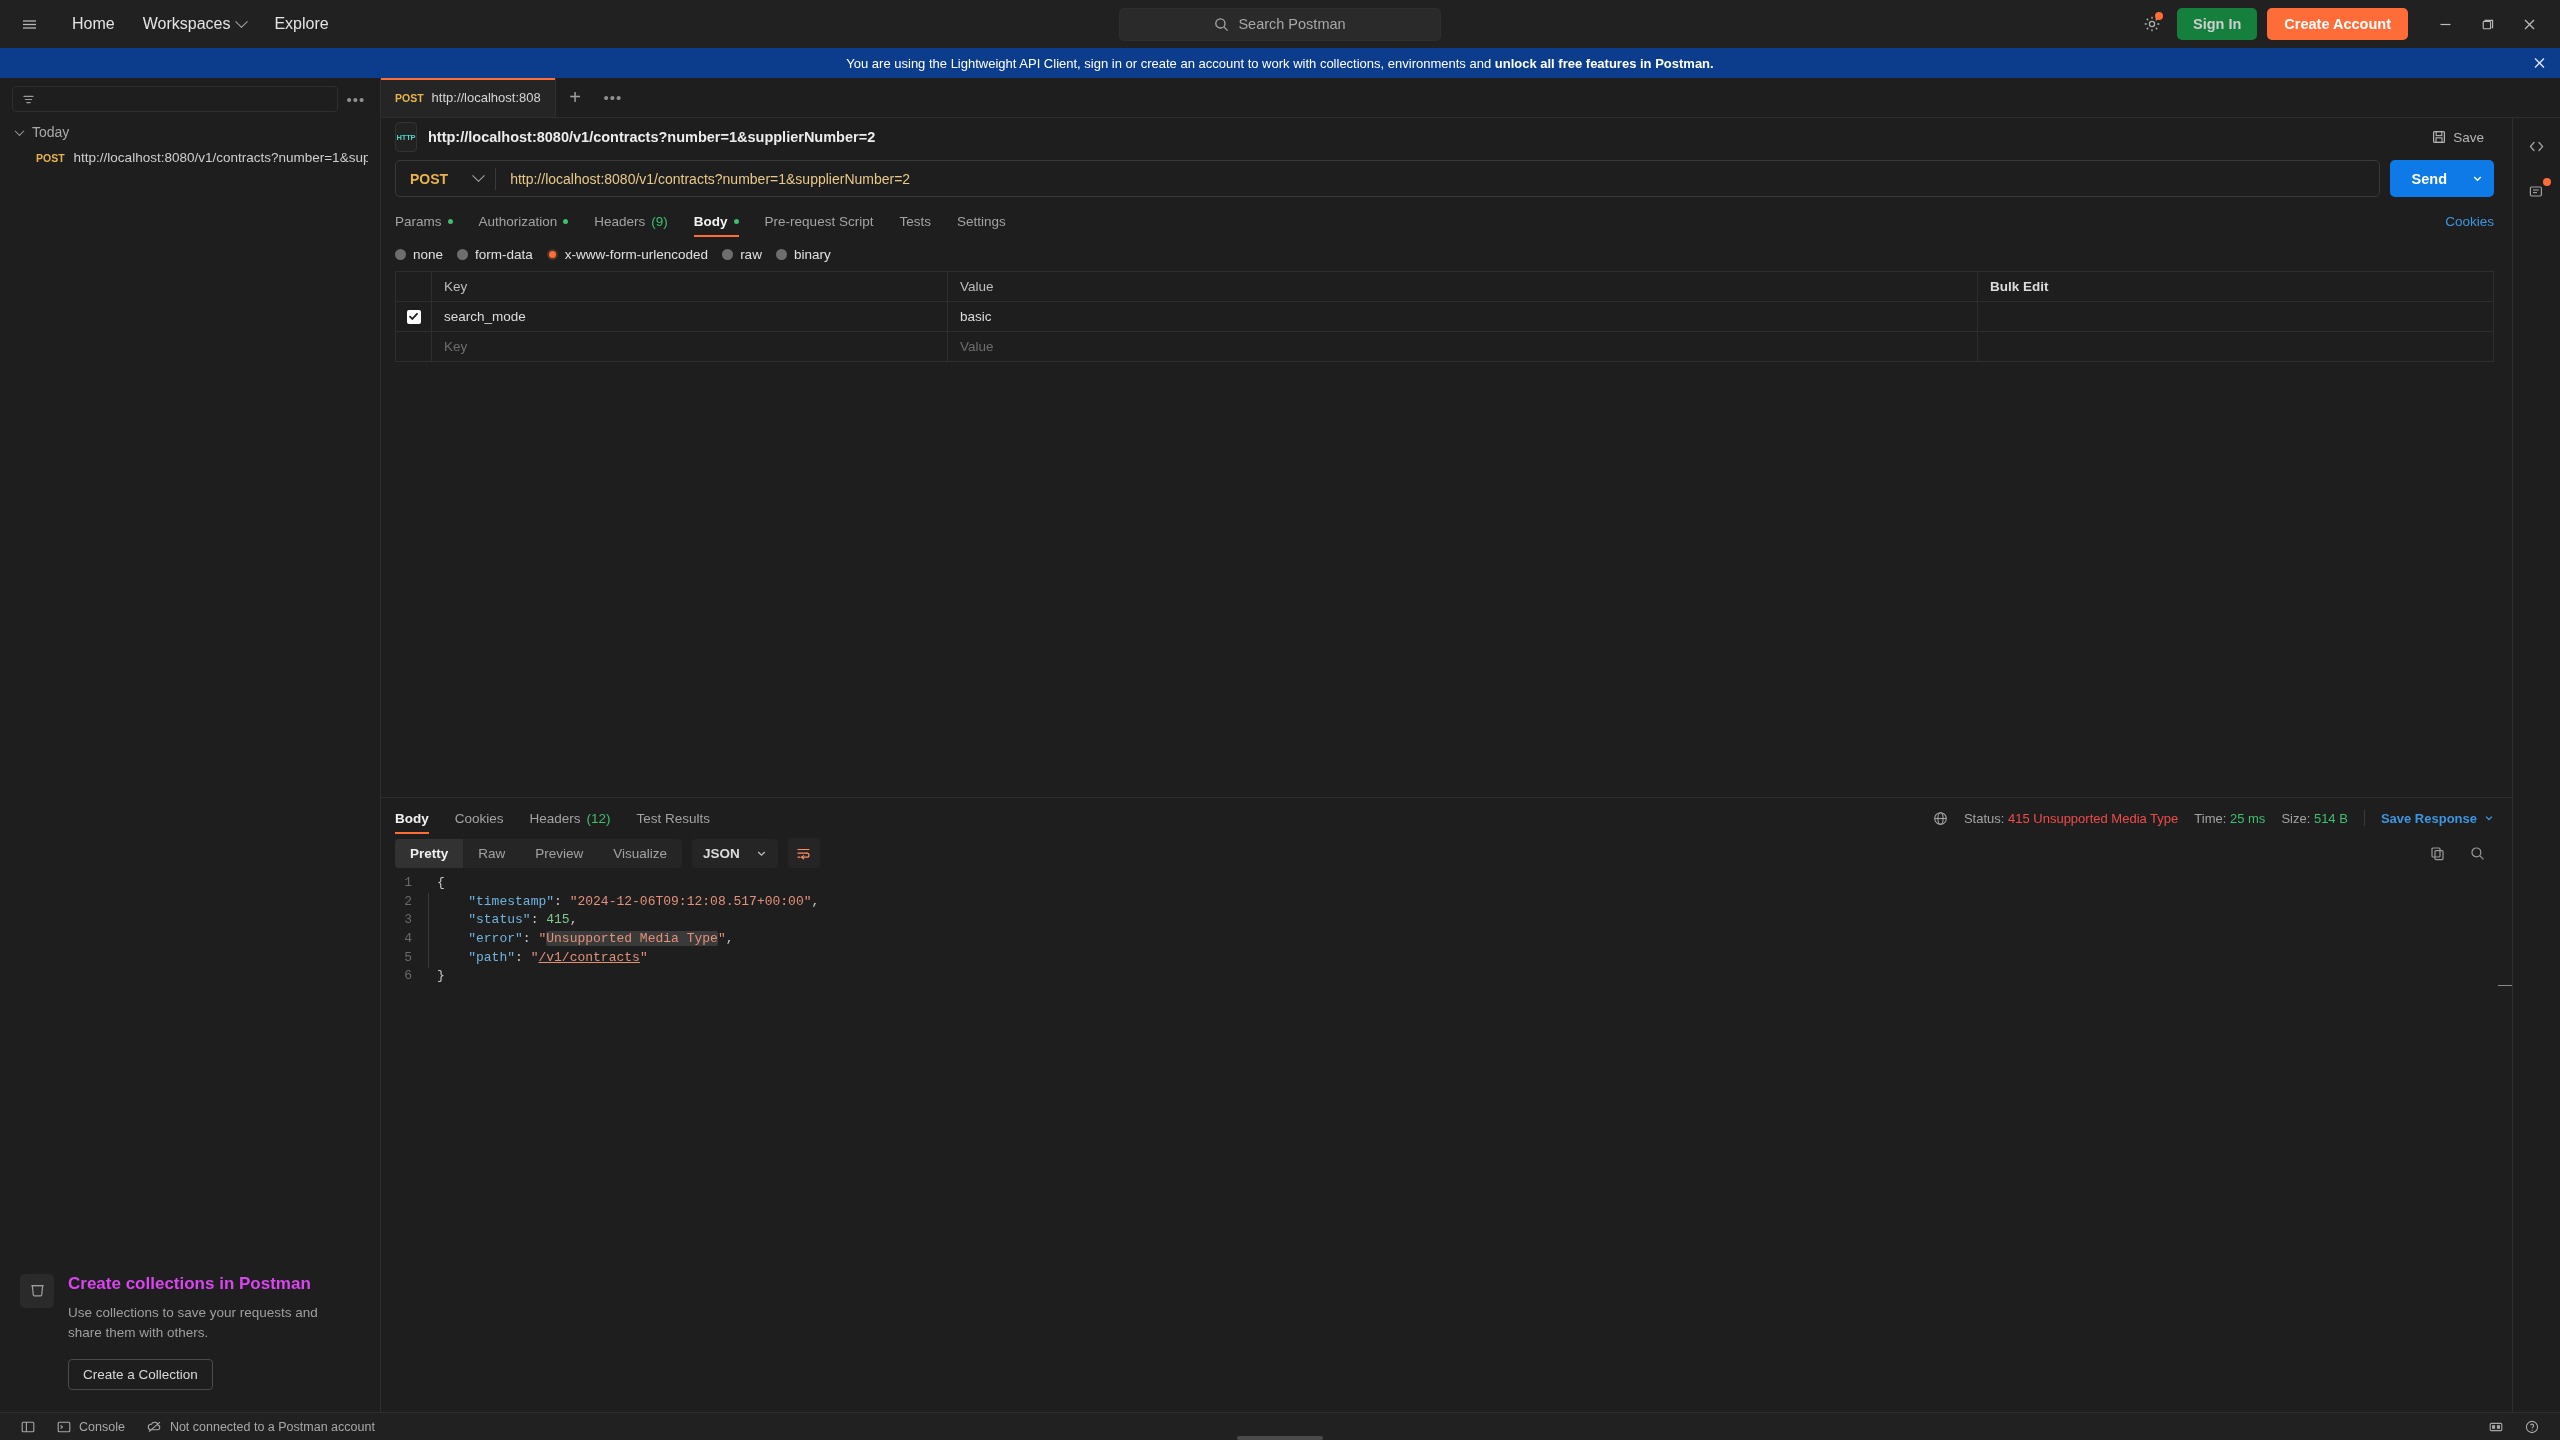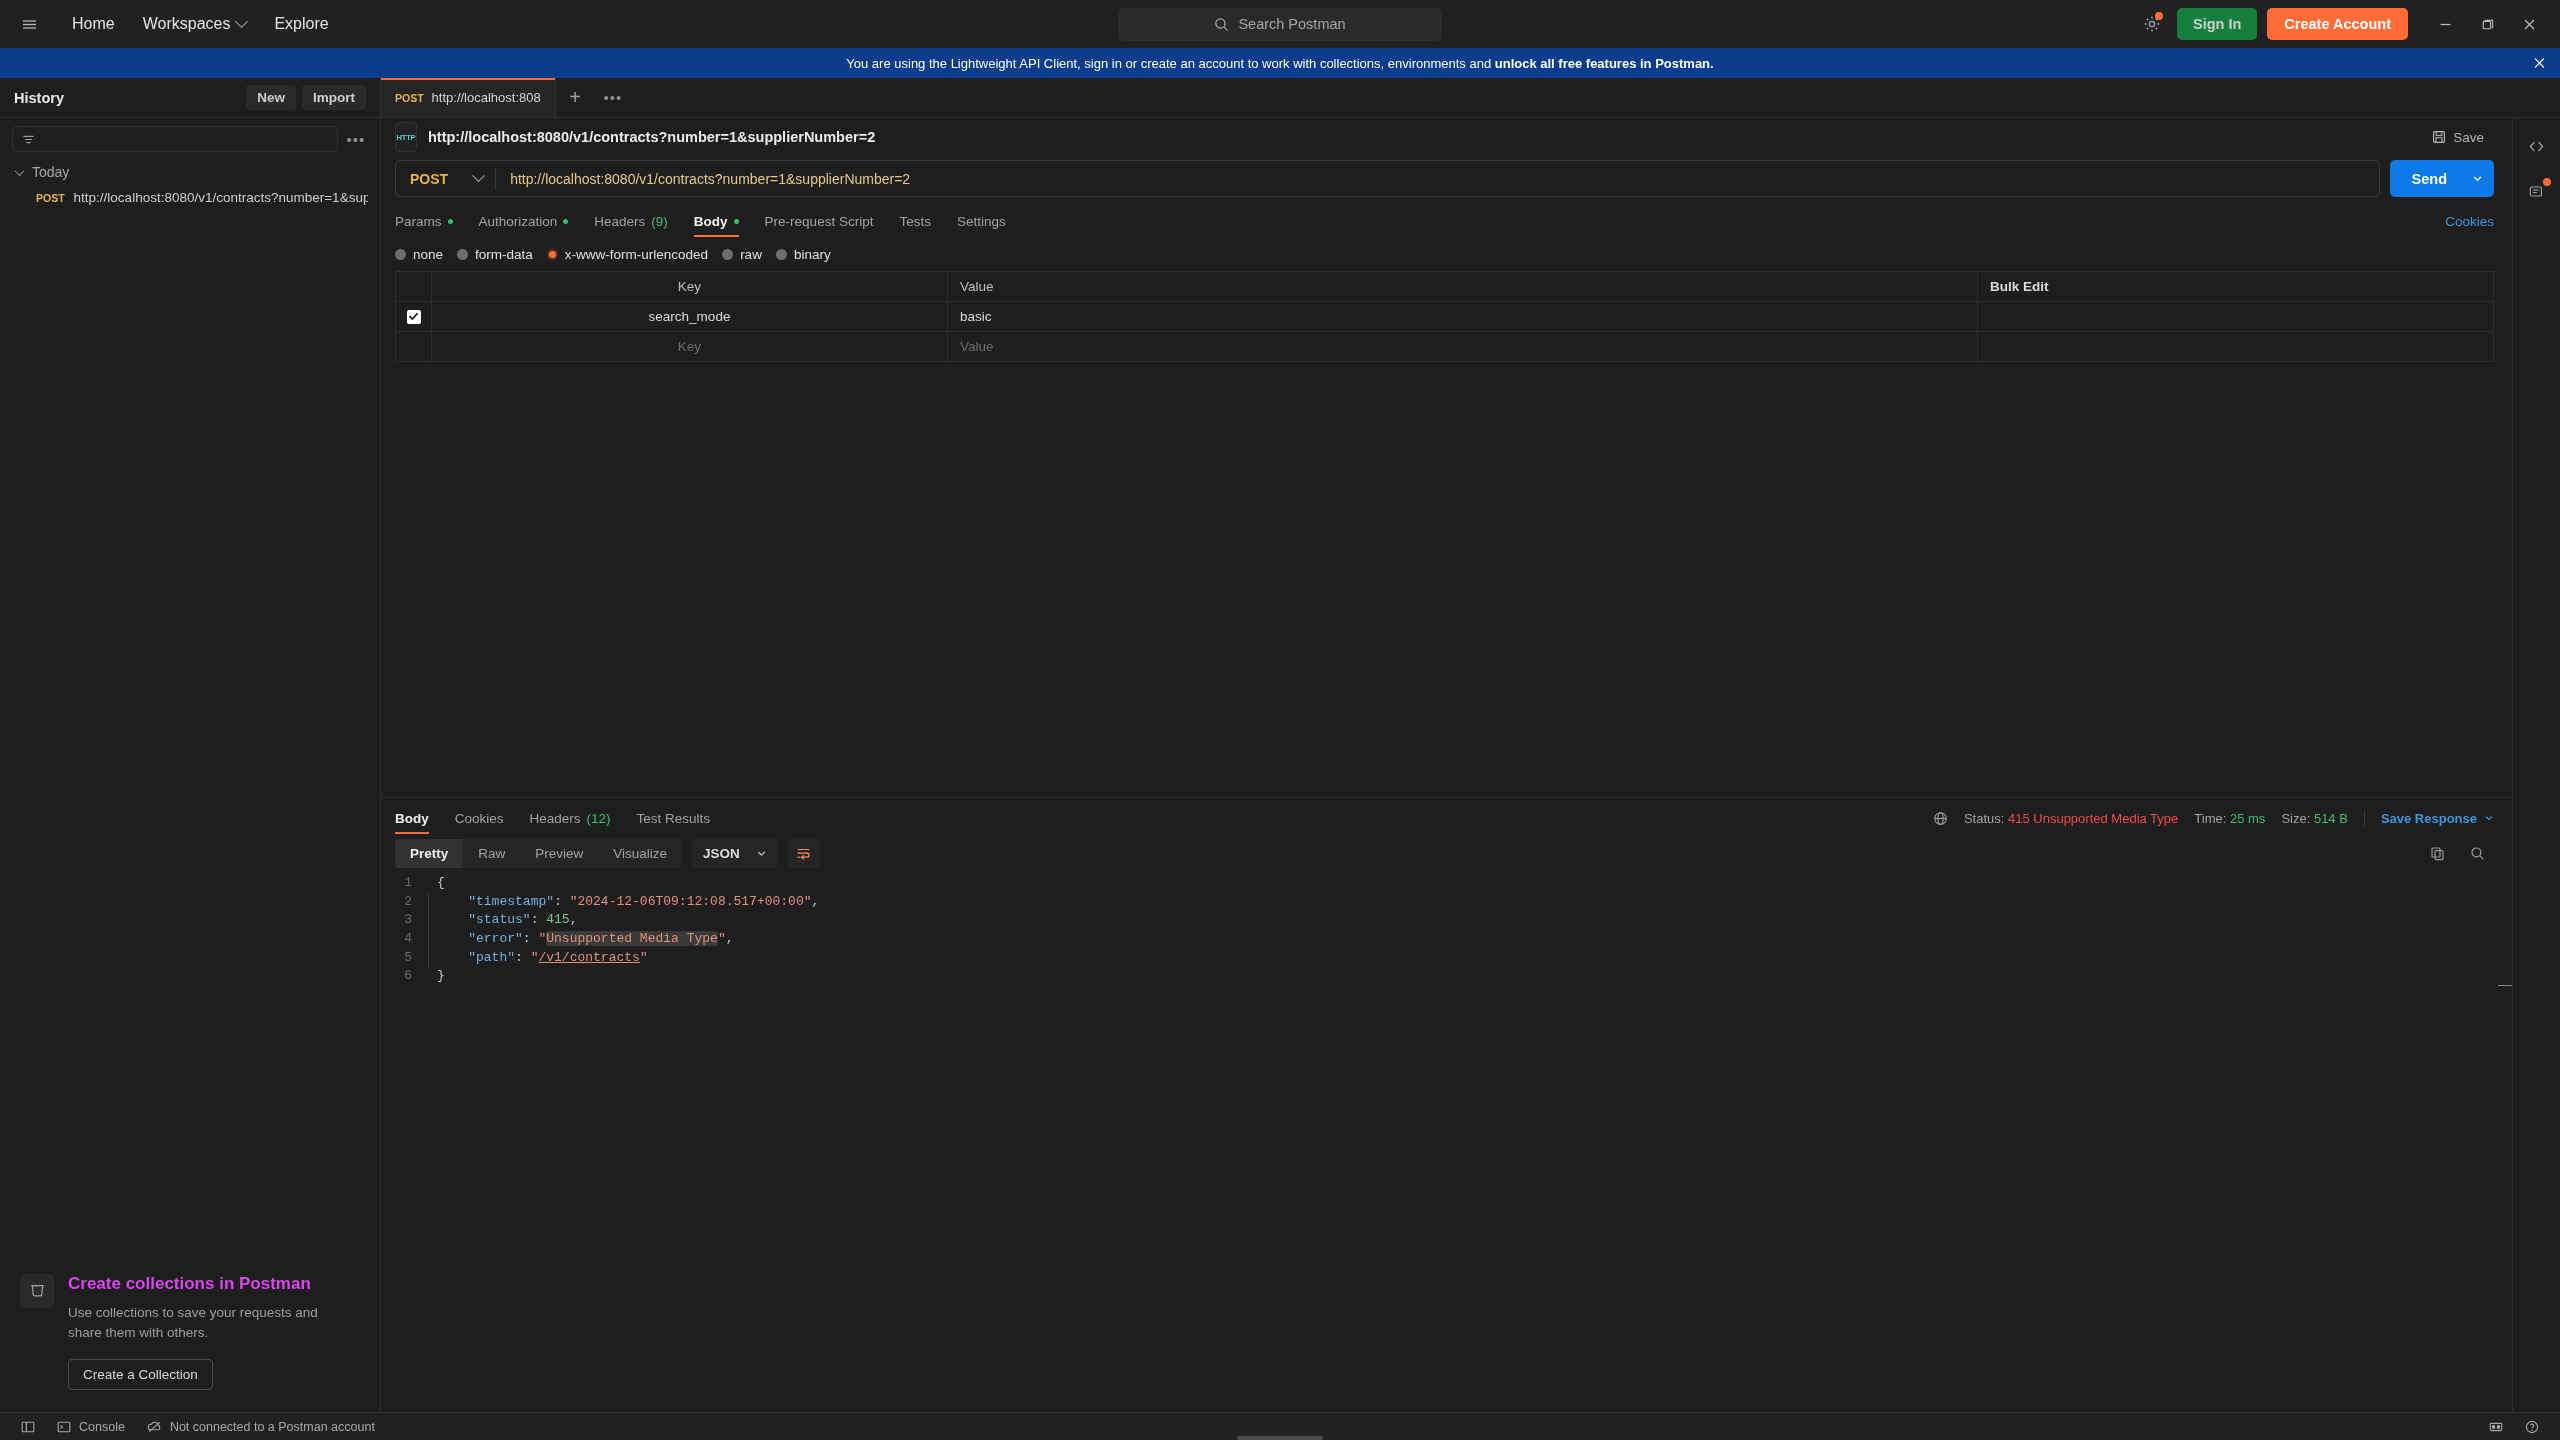--- a/index.html
+++ b/index.html
@@ -147,21 +147,21 @@
   .btr { display:flex; align-items:center; gap:7px; padding: 0 14px 0 0; cursor:pointer; font-size:13.5px; color:#e0e0e0; }
   .radio { width:11px; height:11px; border-radius:50%; background:#6e6e6e; display:flex; align-items:center; justify-content:center; flex:0 0 11px; }
   .radio.on { background:#4a3328; }
   .radio.on::after { content:""; width:7px; height:7px; border-radius:50%; background:#ff6c37; }
 
   
   .kvtable { margin: 0 18px 0 14px; border:1px solid #2e2e2e; border-bottom:none; }
   .kvrow { display:flex; border-bottom:1px solid #2e2e2e; min-height:30px; align-items:stretch; }
   .kvcheck { width:36px; flex:0 0 36px; border-right:1px solid #2e2e2e; display:flex; align-items:center; justify-content:center; }
   .cb { width:14px; height:14px; border-radius:2px; background:#fff; display:flex; align-items:center; justify-content:center; cursor:pointer; }
-  .kvkey { flex:1; padding: 7px 12px; font-size:13.5px; color:#dcdcdc; border-right:1px solid #2e2e2e; cursor:text;text-align:center; }
+  .kvkey { flex:1; padding: 7px 12px; font-size:13.5px; color:#dcdcdc; border-right:1px solid #2e2e2e; cursor:text; }
   .kvval { width:1030px; flex:0 0 1030px; padding: 7px 12px; font-size:13.5px; color:#dcdcdc; border-right:1px solid #2e2e2e; cursor:text; }
   .kvbulk { flex:1; padding: 7px 12px; font-size:13.5px; font-weight:bold; color:#dcdcdc; text-align:left; cursor:pointer; }
   .kvrow.header .kvkey, .kvrow.header .kvval { color:#bdbdbd; }
   .kvrow.empty .kvkey, .kvrow.empty .kvval { color:#6d6d6d; }
   .kvrow.header .kvbulk { color:#dcdcdc; }
 
   
   .rail { width:48px; flex:0 0 48px; border-left:1px solid #2e2e2e; display:flex; flex-direction:column; align-items:center; padding-top:12px; gap:14px; }
   .rail-btn { width:32px; height:32px; display:flex; align-items:center; justify-content:center; border-radius:4px; cursor:pointer; position:relative; color:#a0a0a0; }
 
@@ -285,27 +285,20 @@
       <svg width="13" height="13" viewBox="0 0 13 13">
           <line x1="2" y1="2" x2="11" y2="11" stroke="#e0e6f0" stroke-width="1.3"></line>
           <line x1="11" y1="2" x2="2" y2="11" stroke="#e0e6f0" stroke-width="1.3"></line>
         </svg>
     </div>
   </div>
 
   <div class="main">
 
     <div class="sidebar">
-      <div class="sb-head">
-        <div class="sb-title">History</div>
-        <div class="sb-head-actions">
-          <div class="sb-btn">New</div>
-          <div class="sb-btn">Import</div>
-        </div>
-      </div>
 
       <div class="sb-filter-row">
         <div class="sb-filter">
           <svg width="13" height="13" viewBox="0 0 13 13">
               <g stroke="#9a9a9a" stroke-width="1.2" stroke-linecap="round">
                 <line x1="2" y1="3.4" x2="11" y2="3.4"></line>
                 <line x1="3.4" y1="6.5" x2="9.6" y2="6.5"></line>
                 <line x1="4.8" y1="9.6" x2="8.2" y2="9.6"></line>
               </g>
             </svg>

